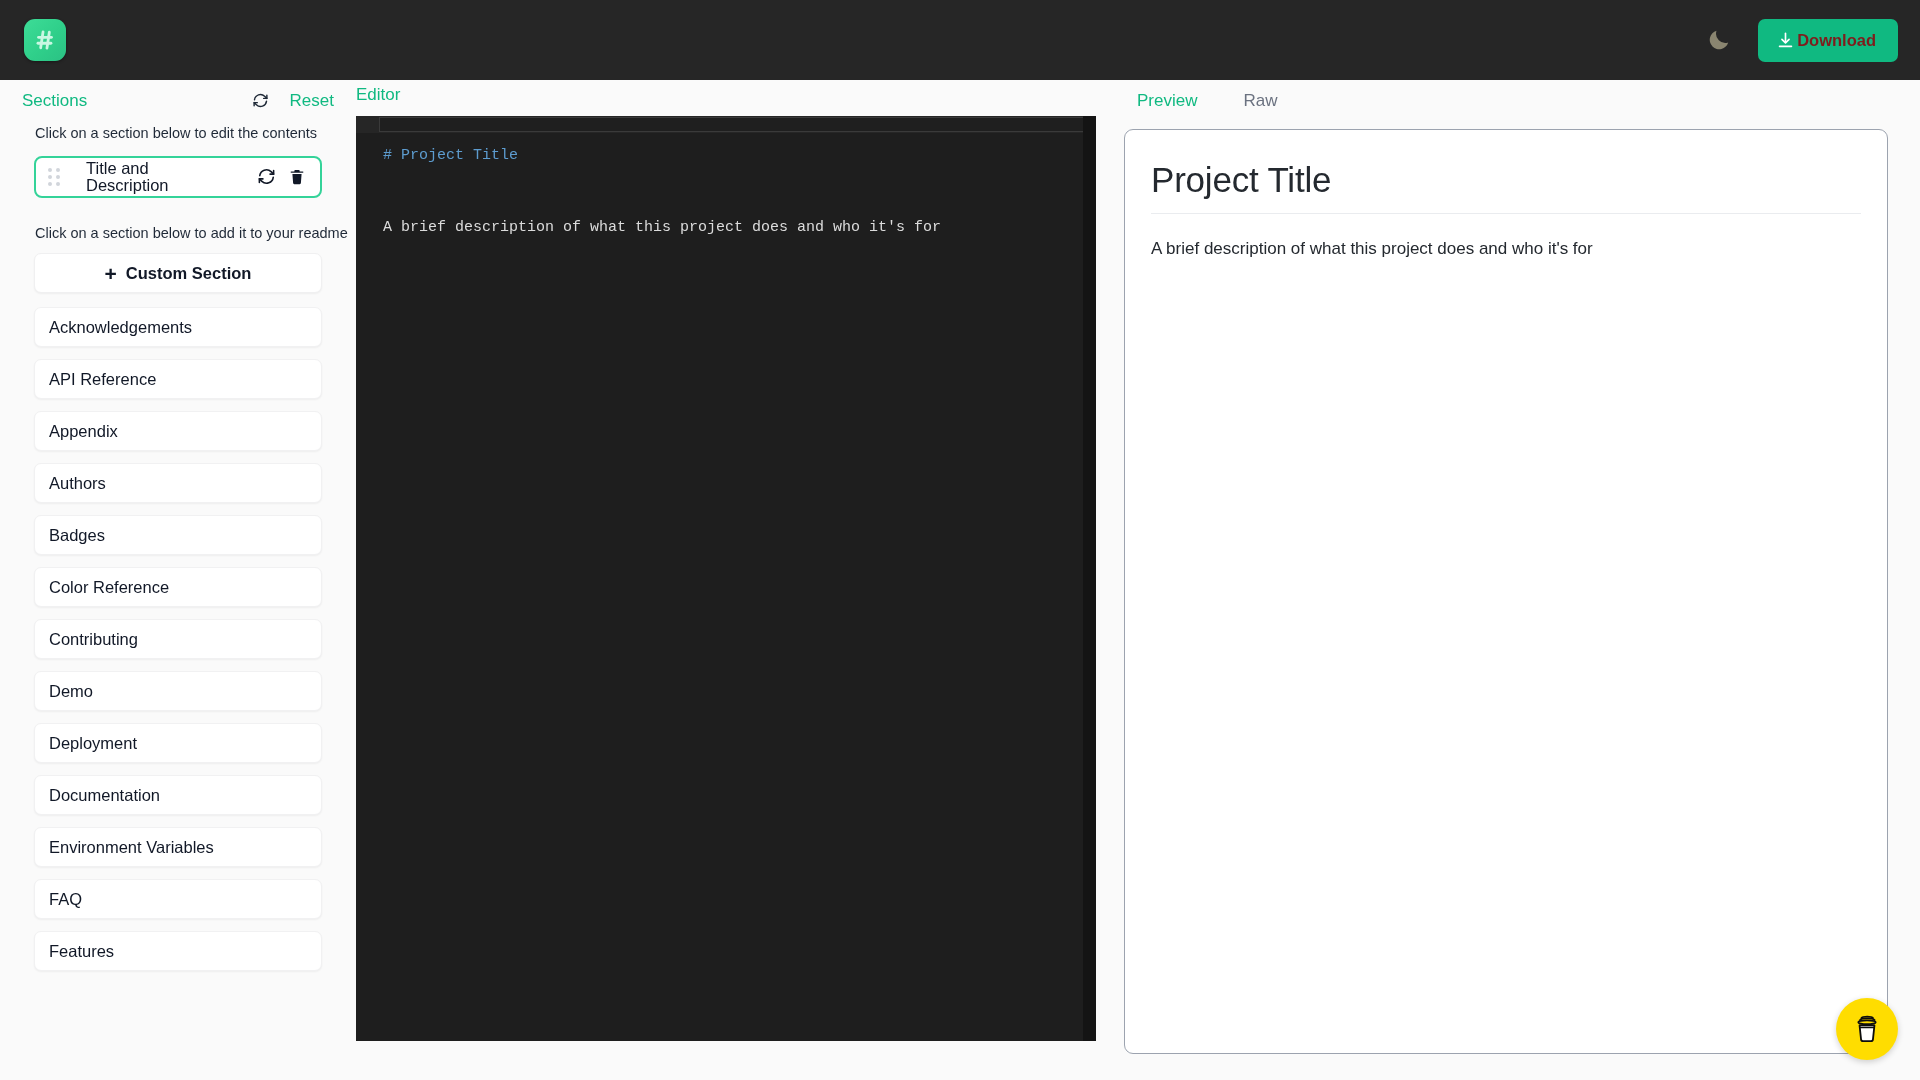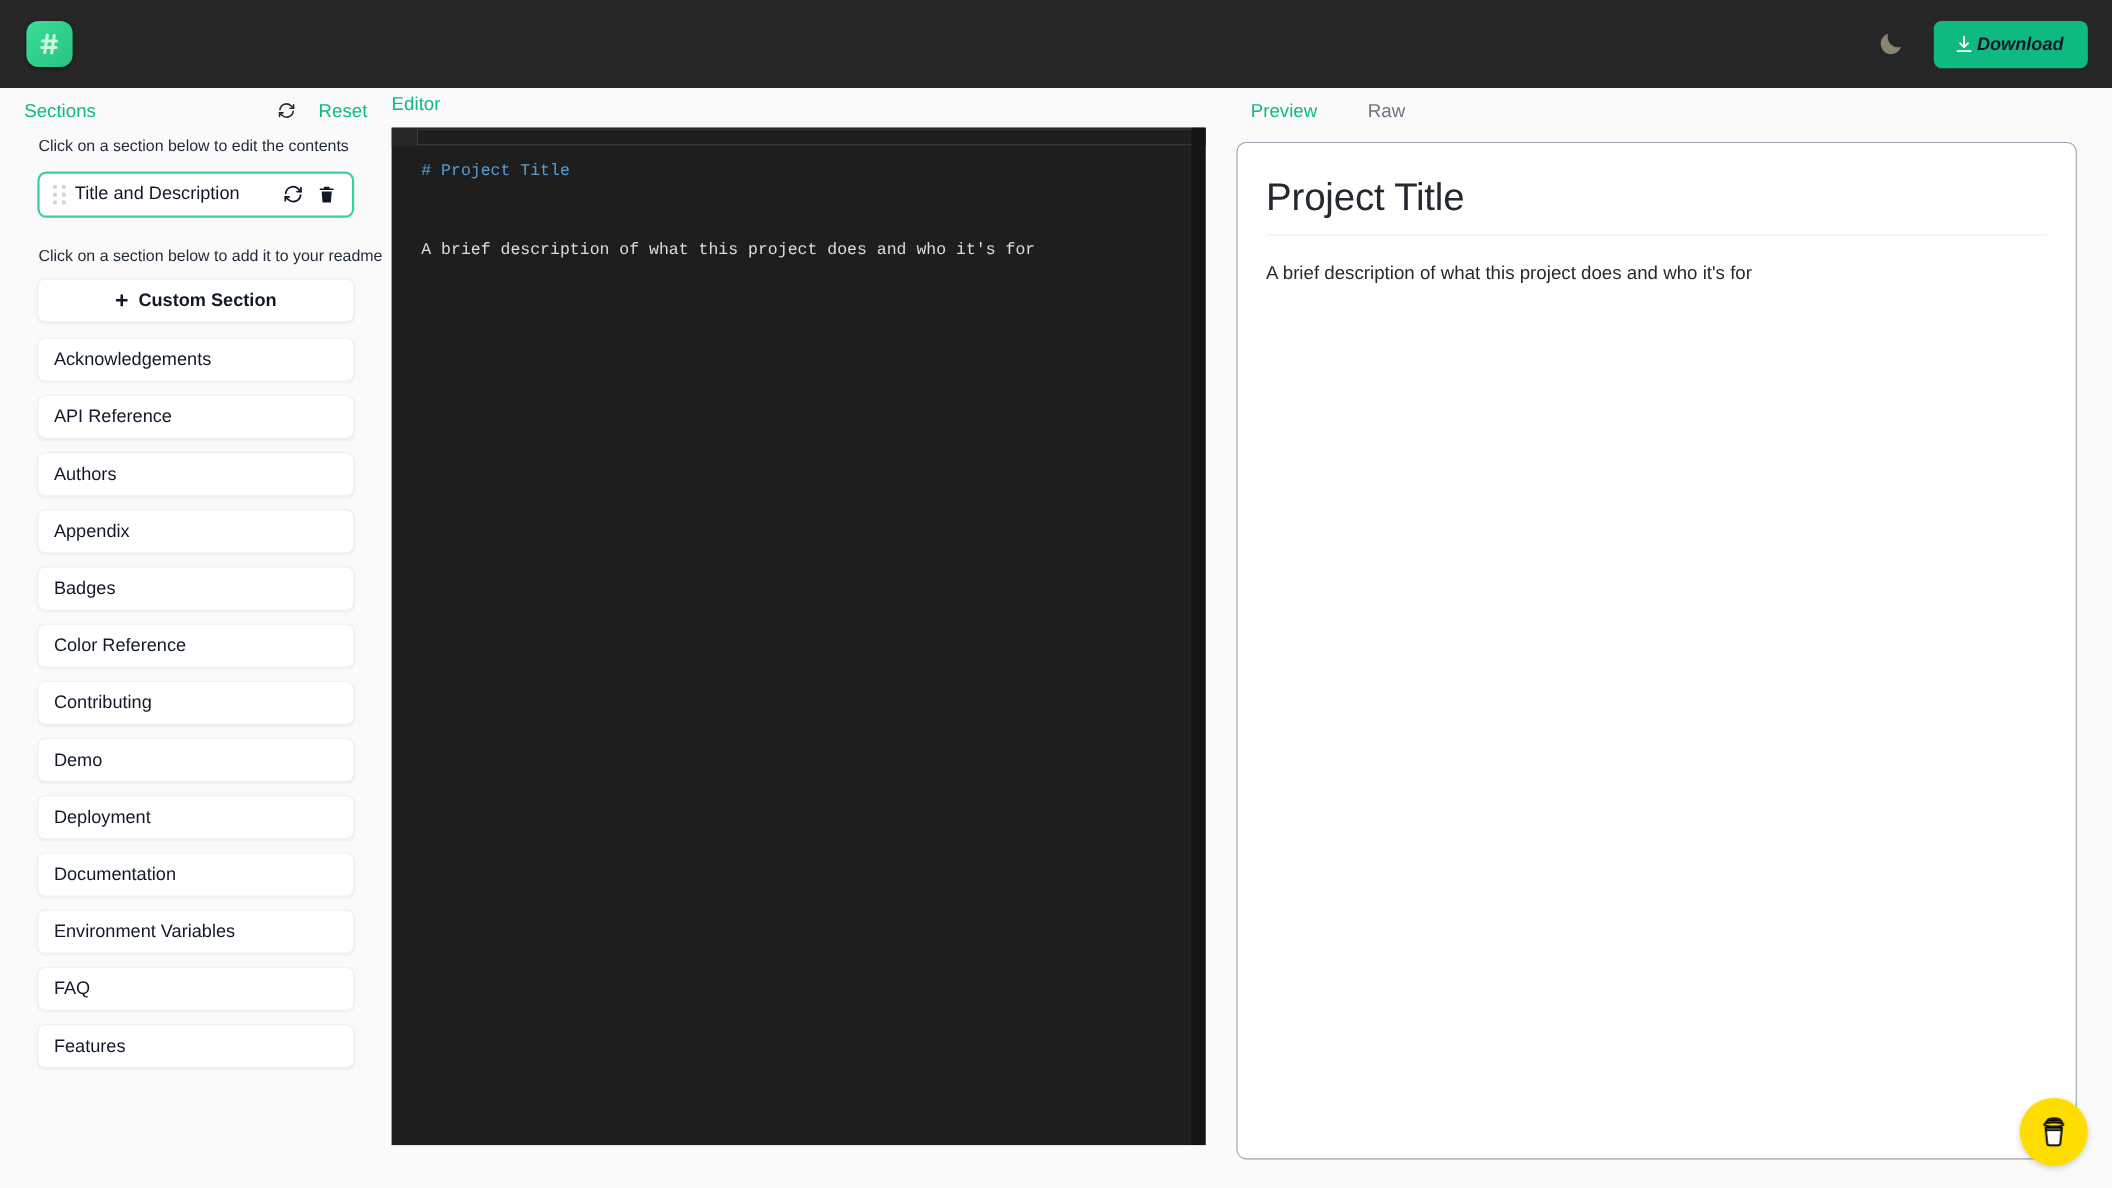--- a/index.html
+++ b/index.html
@@ -42,30 +42,29 @@
     display: flex; align-items: center; justify-content: center;
     cursor: pointer; background: none; border: none;
   }
   .theme-toggle svg { display: block; }
 
   .download-btn {
     display: flex;
     align-items: center;
     gap: 2px;
     background: #10b981;
-    color: #0f172a;
+    color: #7f1d1d;
     border: none;
     border-radius: 7px;
     padding: 12px 22px 12px 18px;
     font-size: 16.5px;
     font-weight: bold;
     font-family: "Liberation Sans", sans-serif;
     cursor: pointer;
     line-height: 1;
-    font-style: italic;
   }
   .download-btn svg { display: block; }
 
   
   .page {
     display: flex;
     height: 1000px;
     background: #fafafa;
     padding-top: 6px;
   }
@@ -109,21 +108,21 @@
 
   .active-card {
     margin: 15px 34px 0 34px;
     height: 42px;
     border: 2px solid #34d399;
     border-radius: 8px;
     background: #ffffff;
     display: flex;
     align-items: center;
     padding: 0 14px 0 12px;
-    gap: 8px;
+    gap: 26px;
   }
   .drag-dots {
     display: grid;
     grid-template-columns: repeat(2, 4px);
     grid-template-rows: repeat(3, 4px);
     gap: 3px 4px;
     flex: 0 0 auto;
   }
   .drag-dots i {
     width: 4px; height: 4px;
@@ -418,22 +417,22 @@
 
 
     <div class="custom-section-btn">
       <span class="plus-icon">+</span>
       <span>Custom Section</span>
     </div>
 
     <div class="section-list">
       <div class="section-item">Acknowledgements</div>
       <div class="section-item">API Reference</div>
+      <div class="section-item">Appendix</div>
       <div class="section-item">Authors</div>
-      <div class="section-item">Appendix</div>
       <div class="section-item">Badges</div>
       <div class="section-item">Color Reference</div>
       <div class="section-item">Contributing</div>
       <div class="section-item">Demo</div>
       <div class="section-item">Deployment</div>
       <div class="section-item">Documentation</div>
       <div class="section-item">Environment Variables</div>
       <div class="section-item">FAQ</div>
       <div class="section-item">Features</div>
     </div>

